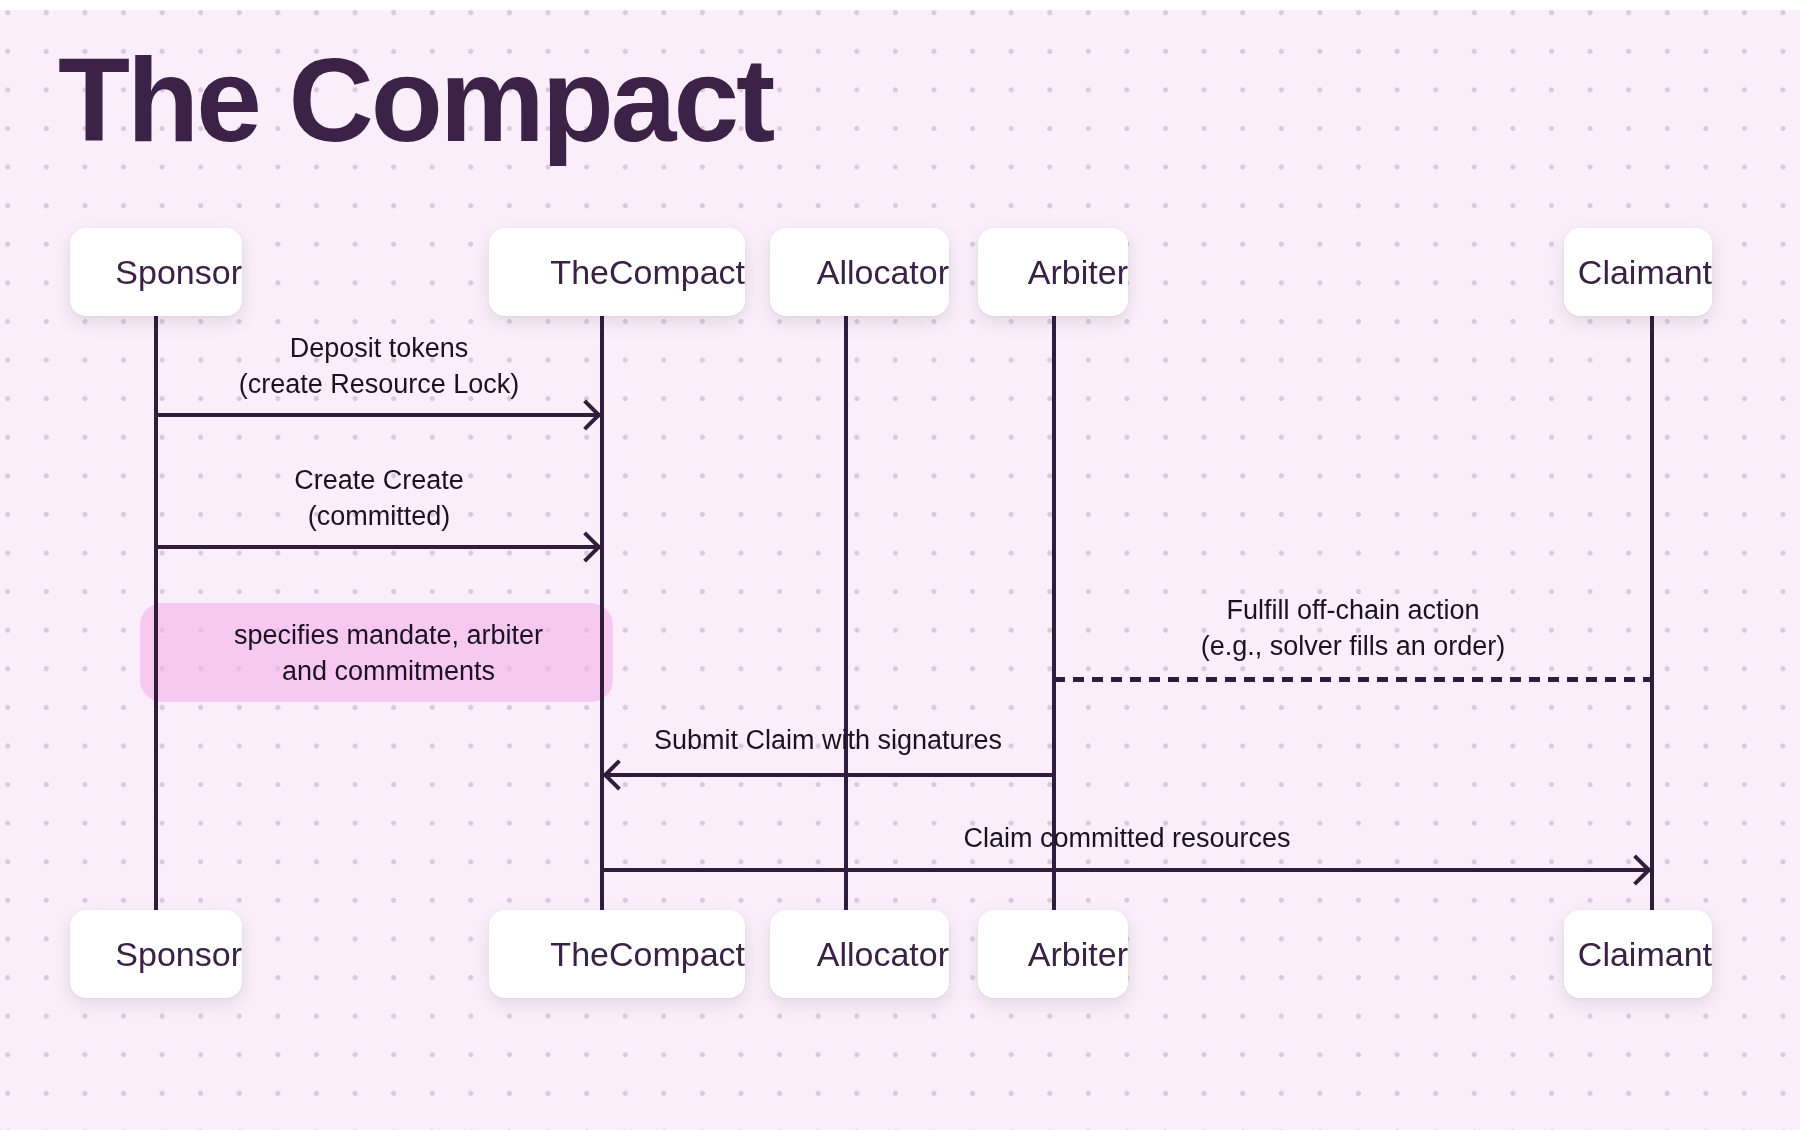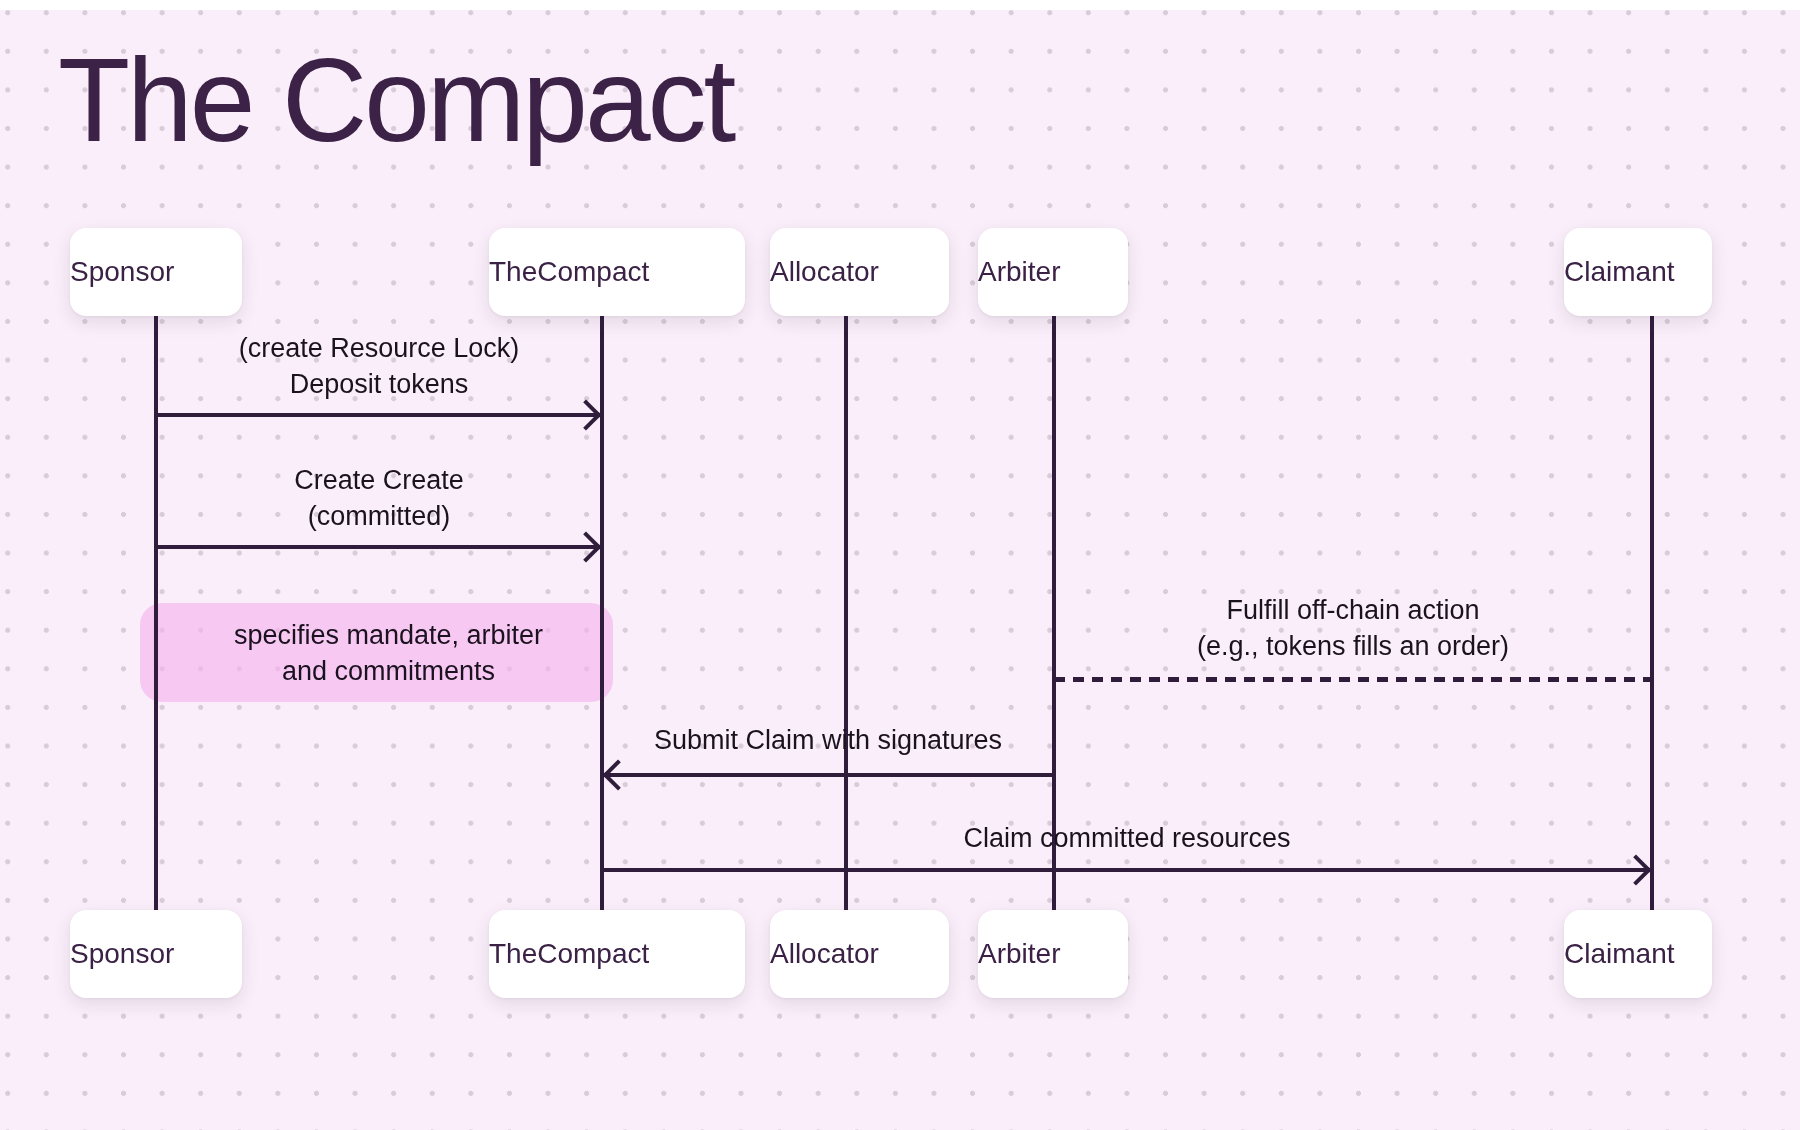--- a/index.html
+++ b/index.html
@@ -24,29 +24,29 @@
     background-color:var(--bg);
     background-image:radial-gradient(circle,var(--dot) 2.4px,rgba(0,0,0,0) 2.6px);
     background-size:38.6px 38.6px;
     background-position:27px 32px;
   }
   .topbar{
     position:absolute;left:0;top:0;width:1800px;height:10px;background:#ffffff;
   }
   .title{
     position:absolute;left:58px;top:40px;
-    font-size:118px;font-weight:400;letter-spacing:-3px;line-height:120px;
+    font-size:118px;font-weight:700;letter-spacing:-3px;line-height:120px;
     color:var(--heading);
   }
   .actor-box{
     position:absolute;height:88px;
     background:var(--box);border-radius:16px;
     box-shadow:0 6px 18px rgba(61,34,72,0.10),0 1px 3px rgba(61,34,72,0.06);
-    display:flex;align-items:center;justify-content:flex-start;
-    font-size:28px;font-weight:500;color:var(--label);
+    display:flex;align-items:center;justify-content:flex-end;
+    font-size:34px;font-weight:500;color:var(--label);
     z-index:4;
   }
   .row-top{top:228px;}
   .row-bottom{top:910px;}
   .b-sponsor{left:70px;width:172px;}
   .b-thecompact{left:489px;width:256px;}
   .b-allocator{left:756px;width:179px;margin-left:14px;}
   .b-arbiter{left:978px;width:150px;}
   .b-claimant{left:1564px;width:148px;}
   .lifeline{
@@ -127,41 +127,41 @@
     <span>Claimant</span>
   </div>
 
   <div class="lifeline l-sponsor"></div>
   <div class="lifeline l-thecompact"></div>
   <div class="lifeline l-allocator"></div>
   <div class="lifeline l-arbiter"></div>
   <div class="lifeline l-claimant"></div>
 
   <div class="msg-label m1-label">
+    <div>Deposit tokens</div>
     <div>(create Resource Lock)</div>
-    <div>Deposit tokens</div>
   </div>
   <div class="shaft m1-shaft"></div>
   <div class="chev chev-right m1-head"></div>
 
   <div class="msg-label m2-label">
     <div>Create Create</div>
     <div>(committed)</div>
   </div>
   <div class="shaft m2-shaft"></div>
   <div class="chev chev-right m2-head"></div>
 
   <div class="note">
     <div>specifies mandate, arbiter</div>
     <div>and commitments</div>
   </div>
 
   <div class="msg-label m3-label">
     <div>Fulfill off-chain action</div>
-    <div>(e.g., tokens fills an order)</div>
+    <div>(e.g., solver fills an order)</div>
   </div>
   <div class="dashed m3-dash"></div>
 
   <div class="msg-label m4-label">
     <div>Submit Claim with signatures</div>
   </div>
   <div class="shaft m4-shaft"></div>
   <div class="chev chev-left m4-head"></div>
 
   <div class="msg-label m5-label">

